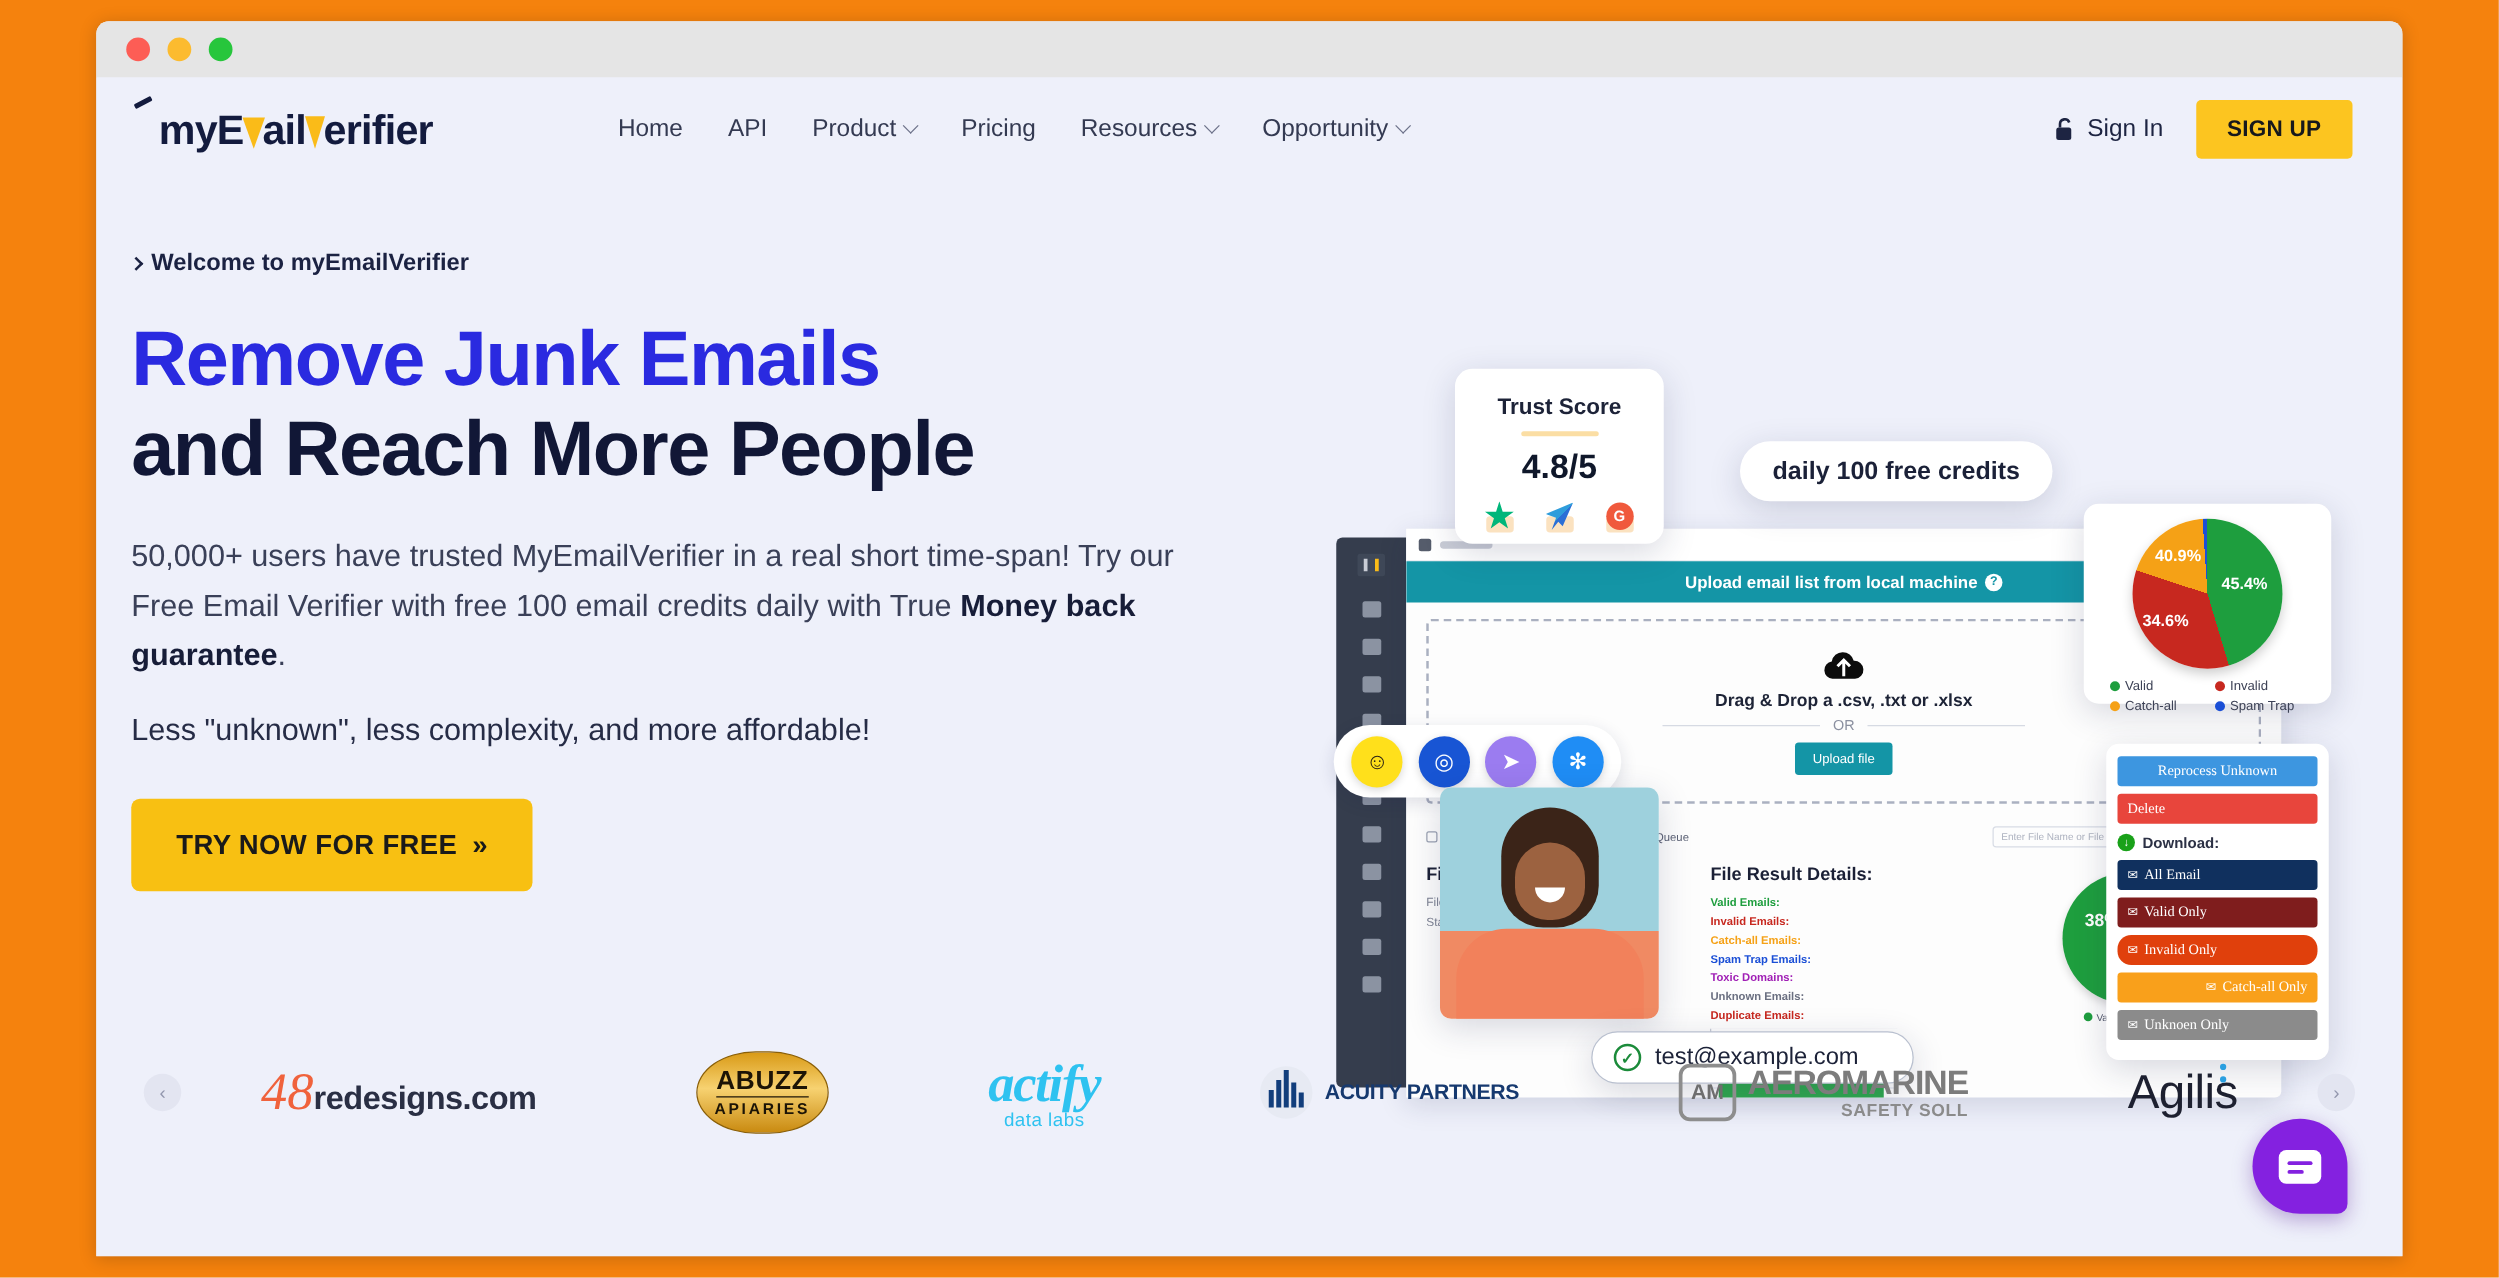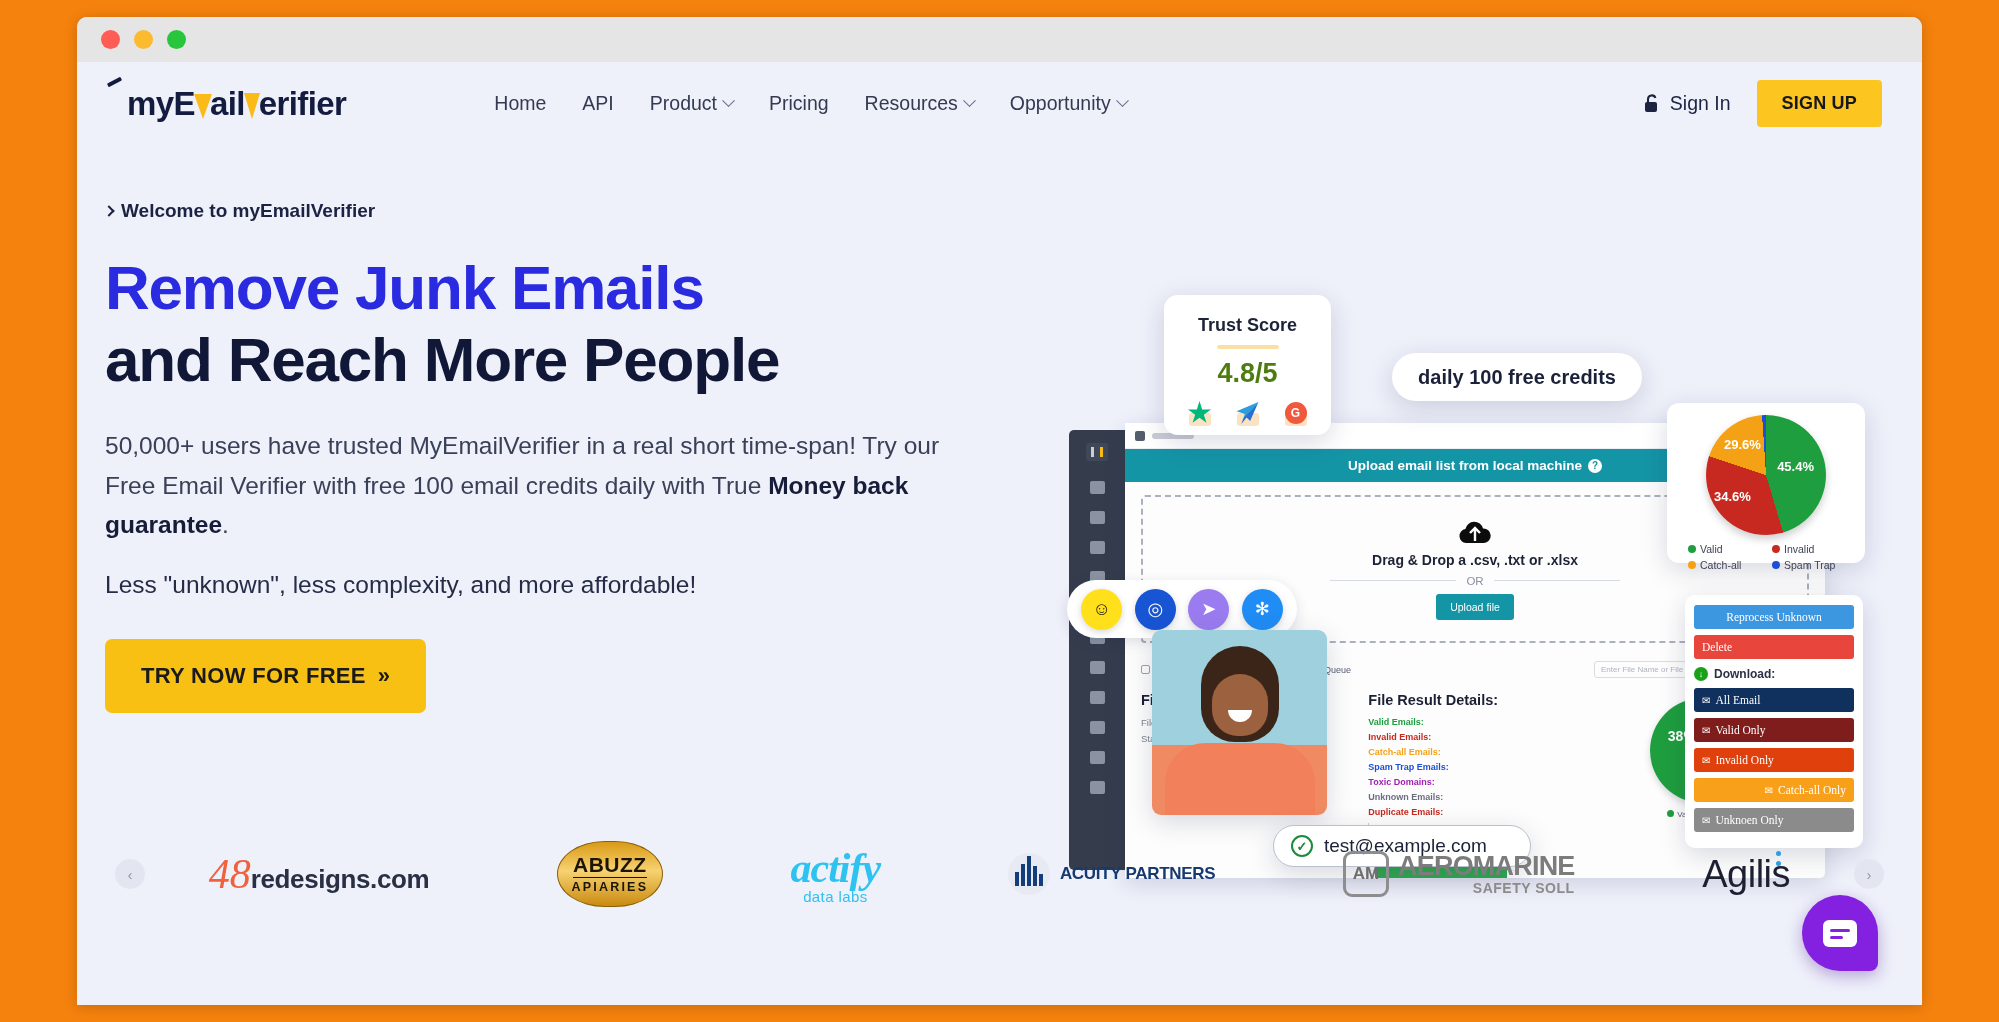--- a/index.html
+++ b/index.html
@@ -260,21 +260,21 @@
   .pie-legend i { width: 7px; height: 7px; border-radius: 50%; display: inline-block; margin-right: 3px; }
 
   
   .trust-card {
     left: 97px; top: 0; width: 167px; height: 140px;
     padding: 20px 0 0; text-align: center;
     border-radius: 14px;
   }
   .trust-title { font-size: 18px; font-weight: 700; color: #1d2338; }
   .trust-rule { width: 62px; height: 4px; background: #fbdea4; margin: 9px auto; border-radius: 2px; }
-  .trust-score { font-size: 27px; font-weight: 700; color: #4d7c0f; }
+  .trust-score { font-size: 27px; font-weight: 700; color: #0f172a; }
   .trust-icons { display: flex; justify-content: center; gap: 22px; margin-top: 11px; }
   .ti { width: 26px; height: 26px; position: relative; }
   .ti-bg {
     position: absolute; left: 2px; bottom: 0; width: 22px; height: 13px;
     background: #fbe2c0; border-radius: 3px;
   }
   .star-g {
     position: absolute; left: 1px; top: 1px;
     width: 24px; height: 24px; background: #00b67a;
     clip-path: polygon(50% 0%, 61% 35%, 98% 35%, 68% 57%, 79% 91%, 50% 70%, 21% 91%, 32% 57%, 2% 35%, 39% 35%);
@@ -330,21 +330,21 @@
   }
   .act-btn {
     display: block; width: 100%; border: none; border-radius: 3px;
     color: #fff; font-size: 11.5px; font-family: Liberation Serif, serif;
     padding: 6px 8px; margin-bottom: 6px; text-align: left;
   }
   .act-btn.c-blue { background: #3d96e0; text-align: center; }
   .act-btn.c-red  { background: #e8453c; }
   .act-btn.c-navy { background: #10305e; }
   .act-btn.c-green{ background: #7f1d1d; }
-  .act-btn.c-orangered { background: #e0400c; }
+  .act-btn.c-orangered { background: #e0400c; border-radius: 11px; }
   .act-btn.c-orange { background: #f9a01b; text-align: right; }
   .act-btn.c-gray { background: #8b8b8b; }
   .dl-row {
     display: flex; align-items: center; gap: 6px;
     font-size: 12px; font-weight: 700; color: #2c3145; margin: 8px 0 7px;
   }
   .dl-circle {
     width: 14px; height: 14px; border-radius: 50%; background: #19a119;
     color: #fff; font-size: 9px; display: flex;
     align-items: center; justify-content: center;
@@ -682,21 +682,21 @@
               </span>
           </div>
         </div>
 
         <div class="card shadow-lg credits-pill">daily 100 free credits</div>
 
         <div class="card shadow-lg pie-card">
           <div class="pie-main">
             <span class="pl-valid">45.4%</span>
             <span class="pl-invalid">34.6%</span>
-            <span class="pl-catch">29.6%</span>
+            <span class="pl-catch">40.9%</span>
           </div>
           <div class="pie-card-legend">
             <div>
                 <i style="background:#1e9e3e"></i>
                 <span>Valid</span>
               </div>
             <div>
                 <i style="background:#c7281f"></i>
                 <span>Invalid</span>
               </div>

